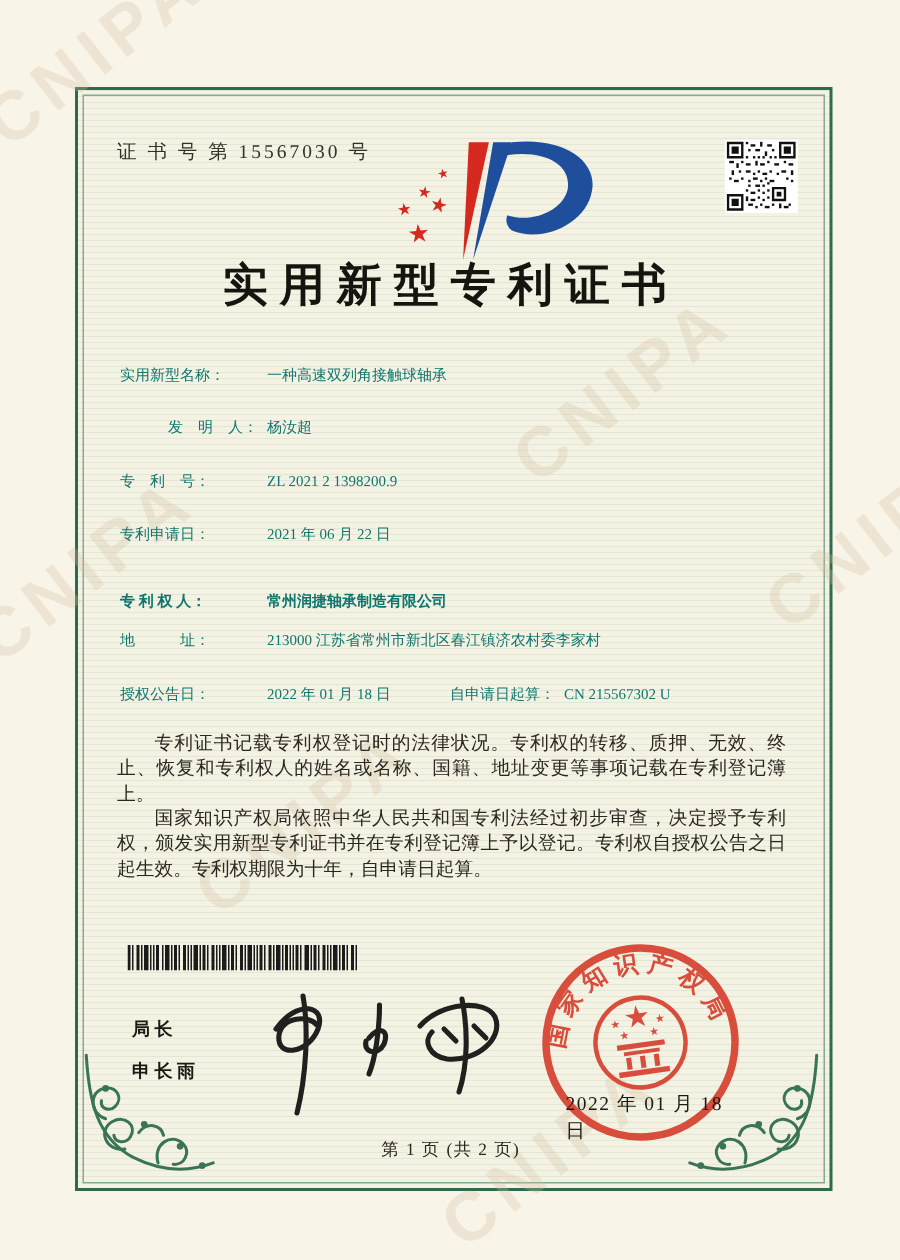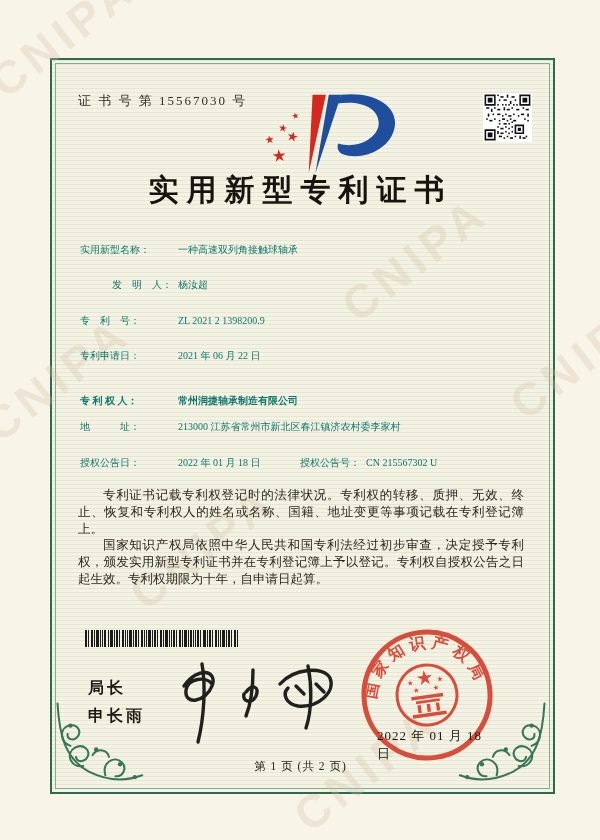--- a/index.html
+++ b/index.html
@@ -39,21 +39,21 @@
   .field{left:80px; font-size:10px; white-space:nowrap; color:#0f766e;}
   .field .flabel{display:inline-block; min-width:92px;}
   .field .fvalue{margin-left:6px;}
   .paras{
     left:78px; top:487px; width:446px; font-size:12.5px; line-height:16.8px;
     text-align:justify; color:#2c2620;
   }
   .paras p{margin:0; text-indent:2em;}
   .director{
     font-family:Liberation Mono, monospace;
-    font-weight:bold; font-size:16px; letter-spacing:3px; color:#1d1a15;
+    font-weight:bold; font-size:12px; letter-spacing:3px; color:#1d1a15;
   }
   .seal-wrap{left:358px; top:626px; width:138px; height:138px; transform:rotate(-8deg); opacity:0.92;}
   .seal-date{left:377px; top:727px; font-size:13px; letter-spacing:1px; color:#1c1a16;}
   .page-num{left:50px; top:759px; width:501px; text-align:center; font-size:11.5px; letter-spacing:1px; color:#2a251e;}
   .cont-note{left:0; top:801px; width:600px; text-align:center; font-size:12px; letter-spacing:2px; color:#332f27;}
   .corner{width:92px; height:92px;}
   .corner-br{transform:scaleX(-1);}
 </style>
 </head>
 <body>
@@ -212,21 +212,21 @@
     <div class="abs field" style="top:394px;font-weight:bold;">
       <span class="flabel">专 利 权 人：</span><span class="fvalue">常州润捷轴承制造有限公司</span>
     </div>
     <div class="abs field" style="top:420px;">
       <span class="flabel">地　　　址：</span><span class="fvalue">213000 江苏省常州市新北区春江镇济农村委李家村</span>
     </div>
     <div class="abs field" style="top:456px;">
       <span class="flabel">授权公告日：</span><span class="fvalue">2022 年 01 月 18 日</span>
     </div>
     <div class="abs field" style="left:300px; top:456px;">
-      <span class="flabel" style="min-width:0;">授权公告号：</span><span class="fvalue">CN 215567302 U</span>
+      <span class="flabel" style="min-width:0;">自申请日起算：</span><span class="fvalue">CN 215567302 U</span>
     </div>
 
     <div class="abs paras">
       <p>专利证书记载专利权登记时的法律状况。专利权的转移、质押、无效、终止、恢复和专利权人的姓名或名称、国籍、地址变更等事项记载在专利登记簿上。</p>
       <p>国家知识产权局依照中华人民共和国专利法经过初步审查，决定授予专利权，颁发实用新型专利证书并在专利登记簿上予以登记。专利权自授权公告之日起生效。专利权期限为十年，自申请日起算。</p>
     </div>
 
     <svg class="abs" style="left:85px; top:630px;" width="155" height="17" viewBox="0 0 155 17">
       <g fill="#1b1b1b">
         <rect x="0" width="2" height="17"></rect>

